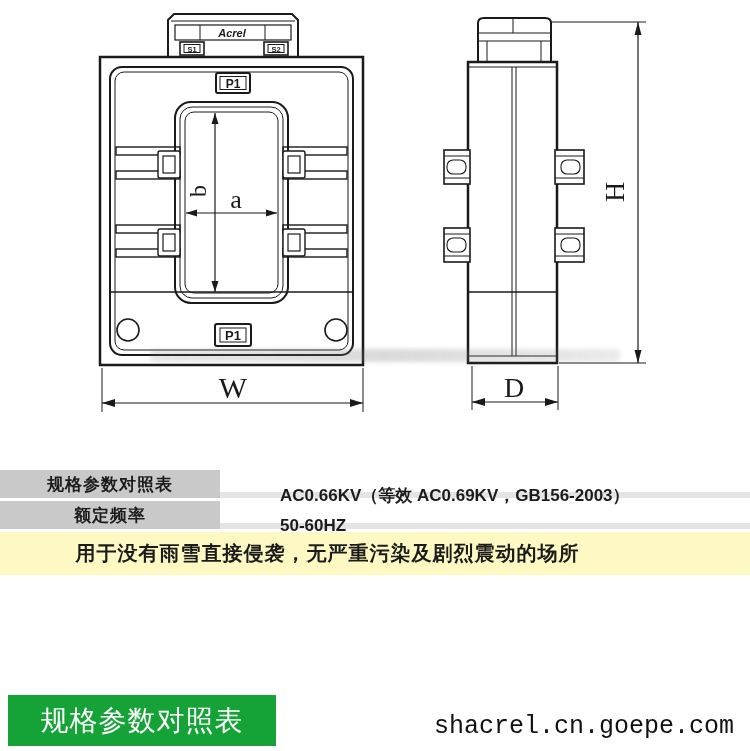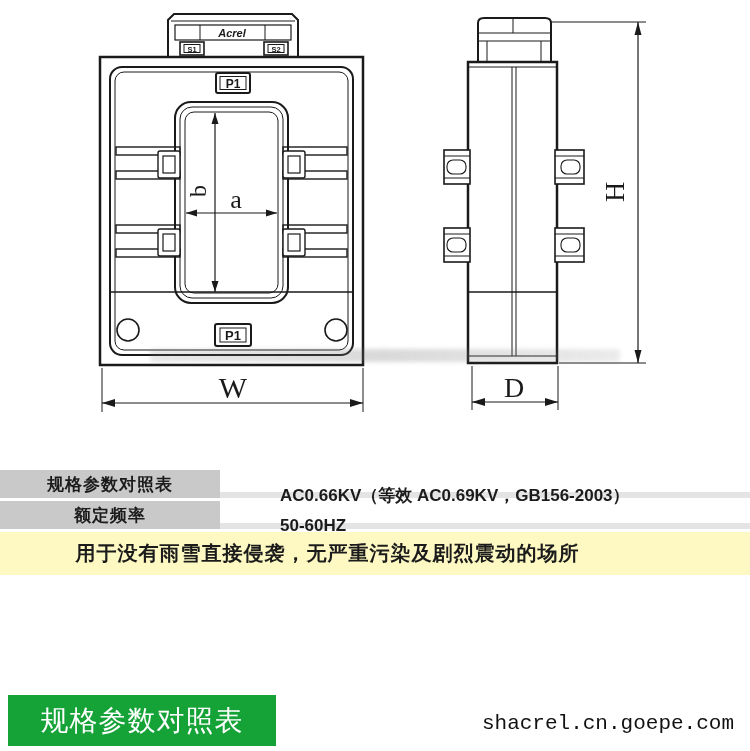--- a/index.html
+++ b/index.html
@@ -37,21 +37,21 @@
 
   .green-badge {
     position: absolute; left: 8px; top: 695px; width: 268px; height: 51px;
     background: #15a237; color: #ffffff; font-weight: normal; font-size: 28px;
     display: flex; align-items: center; justify-content: center;
     letter-spacing: 1px;
   }
 
   .site-watermark {
     position: absolute; right: 16px; top: 712px;
-    font-family: "Liberation Mono", monospace; font-size: 21px; color: #111111;
+    font-family: "Liberation Mono", monospace; font-size: 25px; color: #111111;
   }
 
   text { fill: #1a1a1a; }
   .lineart { stroke: #1a1a1a; fill: none; }
   .lineart-fill { stroke: #1a1a1a; fill: #ffffff; }
   .arrow { fill: #1a1a1a; stroke: none; }
   .dim-serif { font-family: "Liberation Serif", serif; }
   .small-label { font-family: "Liberation Sans", sans-serif; font-weight: bold; }
 </style>
 </head>

